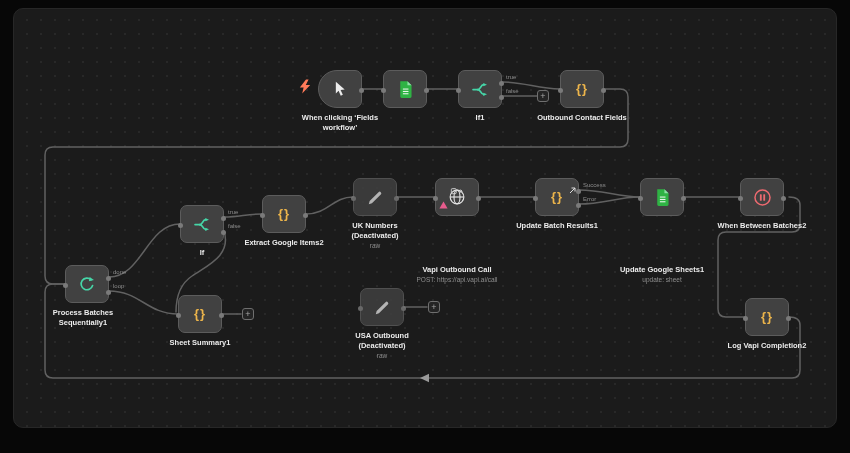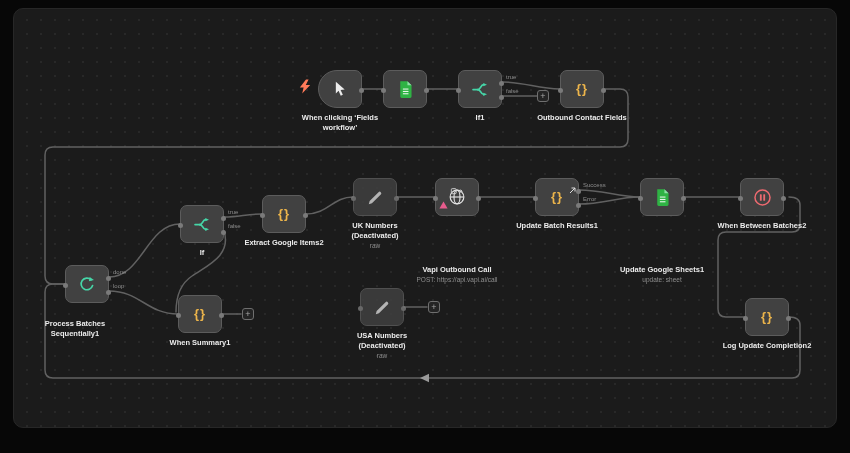--- a/index.html
+++ b/index.html
@@ -254,53 +254,53 @@
           <path d="M18.7 13.8 A7 7 0 1 1 16.9 6.9" fill="none" stroke="#46d6a8" stroke-width="2" stroke-linecap="round"></path>
           <path d="M15.2 3.6 L20.3 7.3 L14.3 8.8 Z" fill="#46d6a8"></path>
         </svg>
       </span>
       <div class="port in"></div>
       <div class="port out" style="top: 9.5px;"></div>
       <div class="port out" style="top: 23.5px;"></div>
     </div>
     <span class="plabel" style="left: 113px; top: 269px;">done</span>
     <span class="plabel" style="left: 113px; top: 283px;">loop</span>
-    <div class="nlabel" style="left: 10px; top: 308px; margin-top: 11px;">
+    <div class="nlabel" style="left: 18px; top: 308px;">
       <div>Process Batches</div>
       <div>Sequentially1</div>
     </div>
     <div class="node" style="left: 178px; top: 295px;">
       <span class="icon">
         <span class="code-glyph" style="color:#eeb64b">{}</span>
       </span>
       <div class="port in"></div>
       <div class="port out" style="top: 16.5px;"></div>
     </div>
     <div class="nlabel" style="left: 135px; top: 338px;">
-      <div>When Summary1</div>
+      <div>Sheet Summary1</div>
     </div>
     <div class="plus" style="left: 242px; top: 308px;">+</div>
     <div class="node deactivated" style="left: 360px; top: 288px;">
       <span class="icon">
         <svg width="19" height="19" viewBox="0 0 24 24">
           <path d="M3.5 20.5 l1.1-4 L15.8 5.3 a2.05 2.05 0 0 1 2.9 2.9 L7.5 19.4 Z" fill="#d6d6d6"></path>
         </svg>
       </span>
       <div class="port in"></div>
       <div class="port out" style="top: 16.5px;"></div>
     </div>
     <div class="nlabel" style="left: 317px; top: 331px;">
-      <div>USA Numbers</div>
+      <div>USA Outbound</div>
       <div>(Deactivated)</div>
       <div class="nsub">raw</div>
     </div>
     <div class="plus" style="left: 428px; top: 301px;">+</div>
     <div class="node" style="left: 745px; top: 298px;">
       <span class="icon">
         <span class="code-glyph" style="color:#eeb64b">{}</span>
       </span>
       <div class="port in"></div>
       <div class="port out" style="top: 16.5px;"></div>
     </div>
     <div class="nlabel" style="left: 702px; top: 341px;">
-      <div>Log Update Completion2</div>
+      <div>Log Vapi Completion2</div>
     </div>
   </div>
 
 </body></html>

